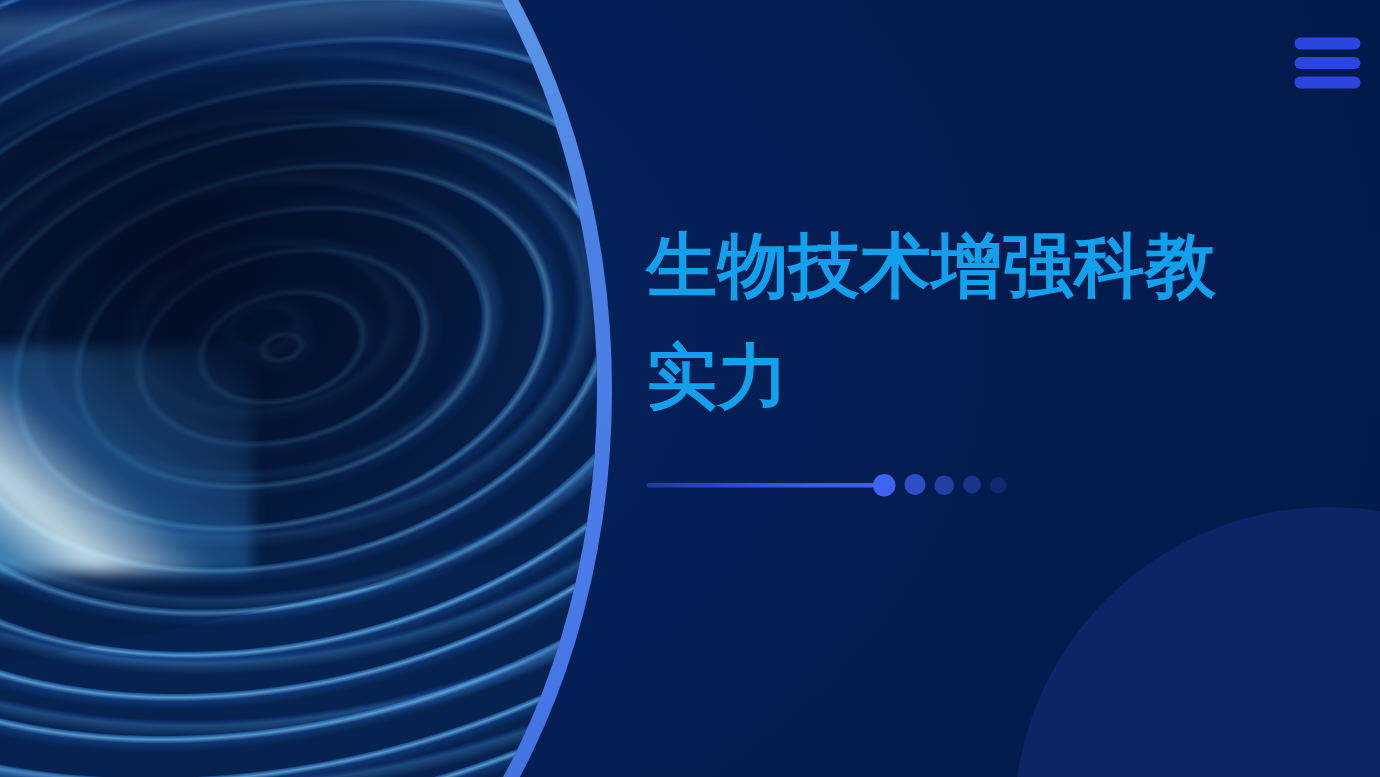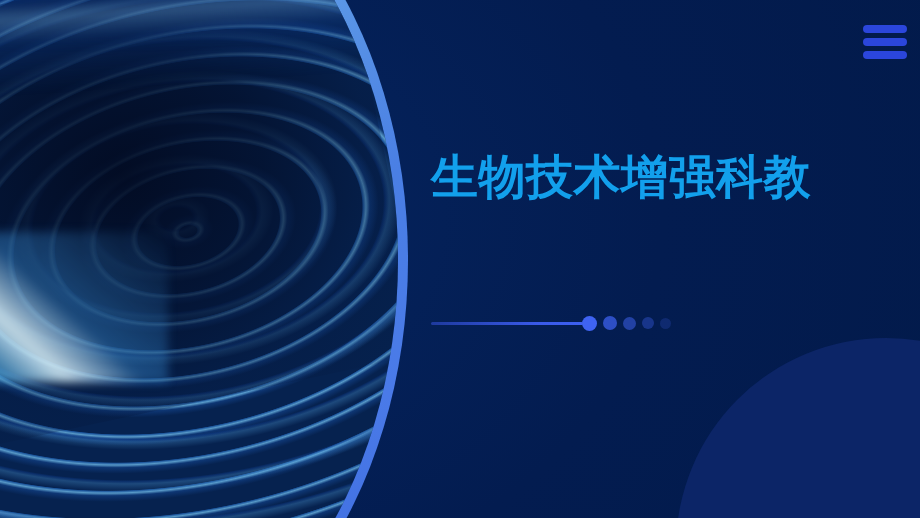--- a/index.html
+++ b/index.html
@@ -289,20 +289,21 @@
   </div>
 
   <div class="menu-icon">
     <span></span>
     <span></span>
     <span></span>
   </div>
 
   <div class="title">
     <div>生物技术增强科教</div>
+    <div>实力</div>
   </div>
 
   <div class="deco">
     <div class="deco-line"></div>
     <div class="deco-dots">
       <i></i>
       <i></i>
       <i></i>
       <i></i>
       <i></i>

